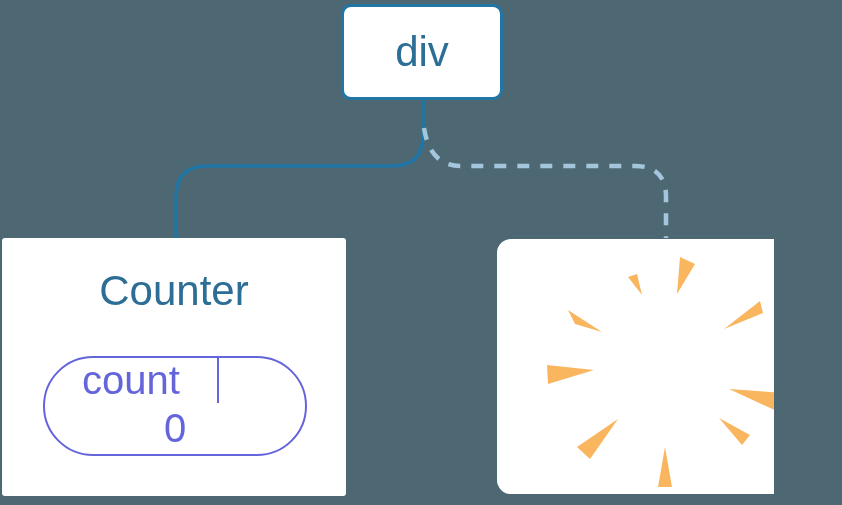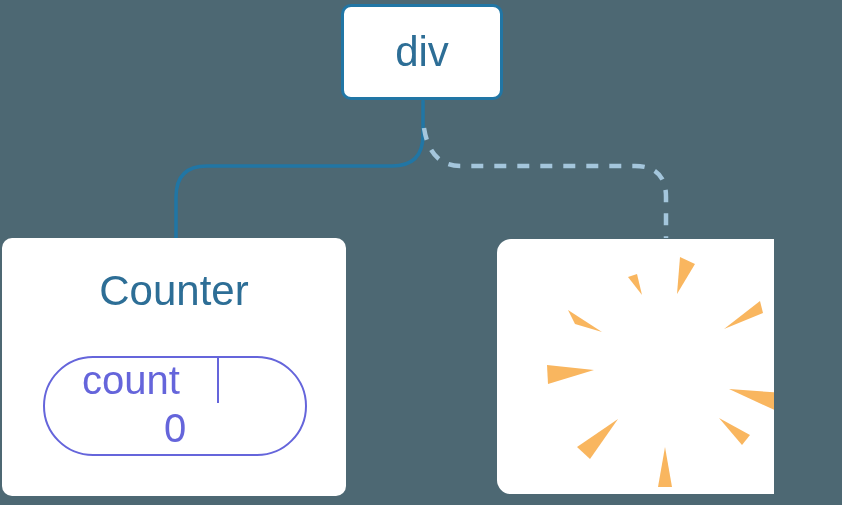--- a/index.html
+++ b/index.html
@@ -57,21 +57,21 @@
     justify-content: center;
   }
   .root-label {
     color: var(--node-text, #2d6e96);
     font-size: 42px;
     font-weight: 500;
   }
   .counter-node {
     left: 2px; top: 238px;
     width: 344px; height: 258px;
-    border-radius: 10px;
+    border-radius: 3px;
   }
   .counter-title {
     margin-top: 32px;
     text-align: center;
     color: var(--node-text, #2d6e96);
     font-size: 42px;
     font-weight: 500;
     line-height: 1;
   }
   .state-pill {

